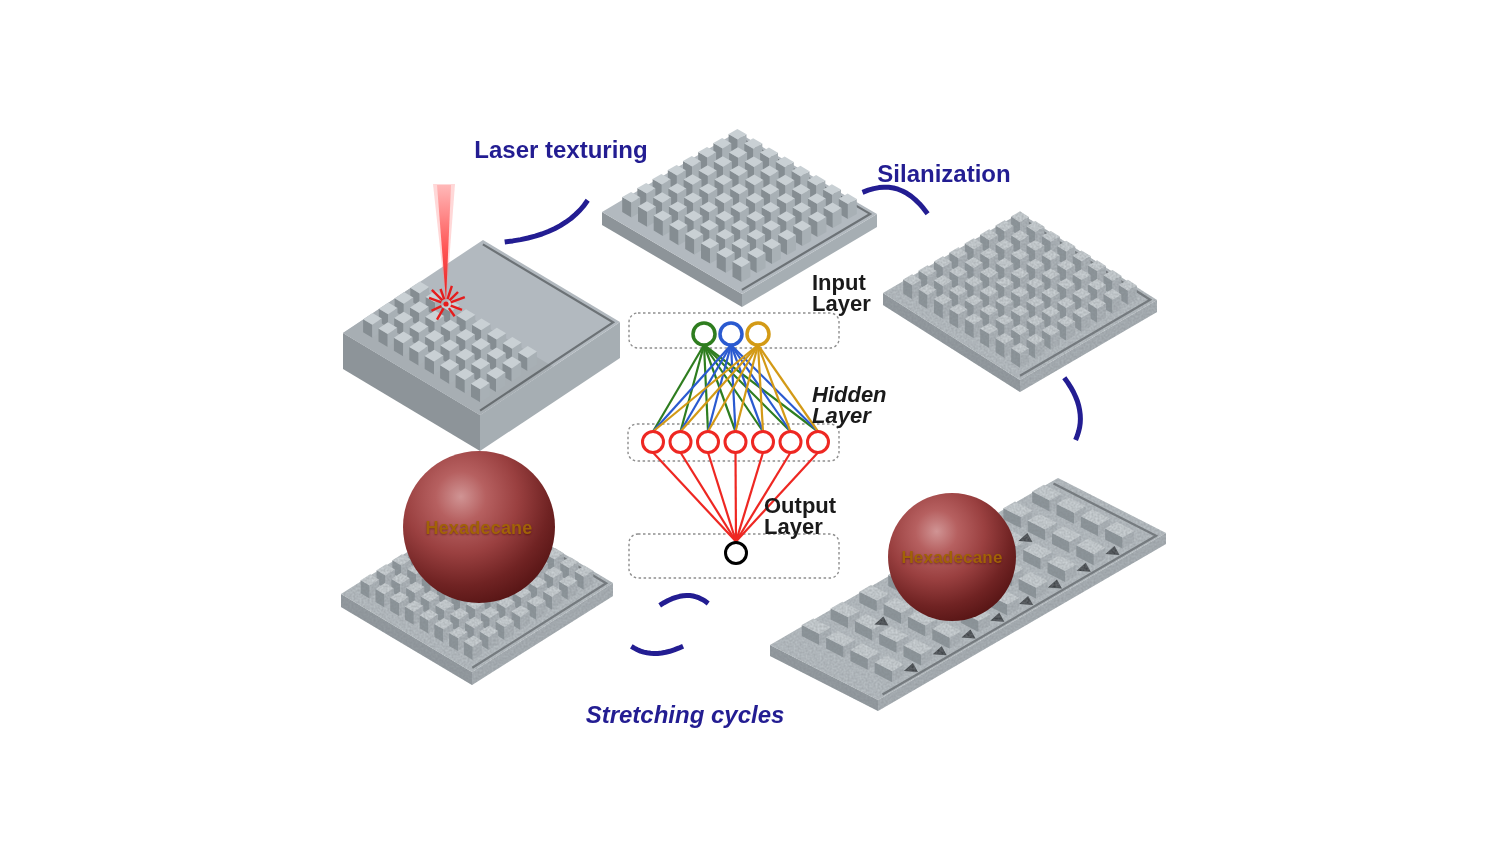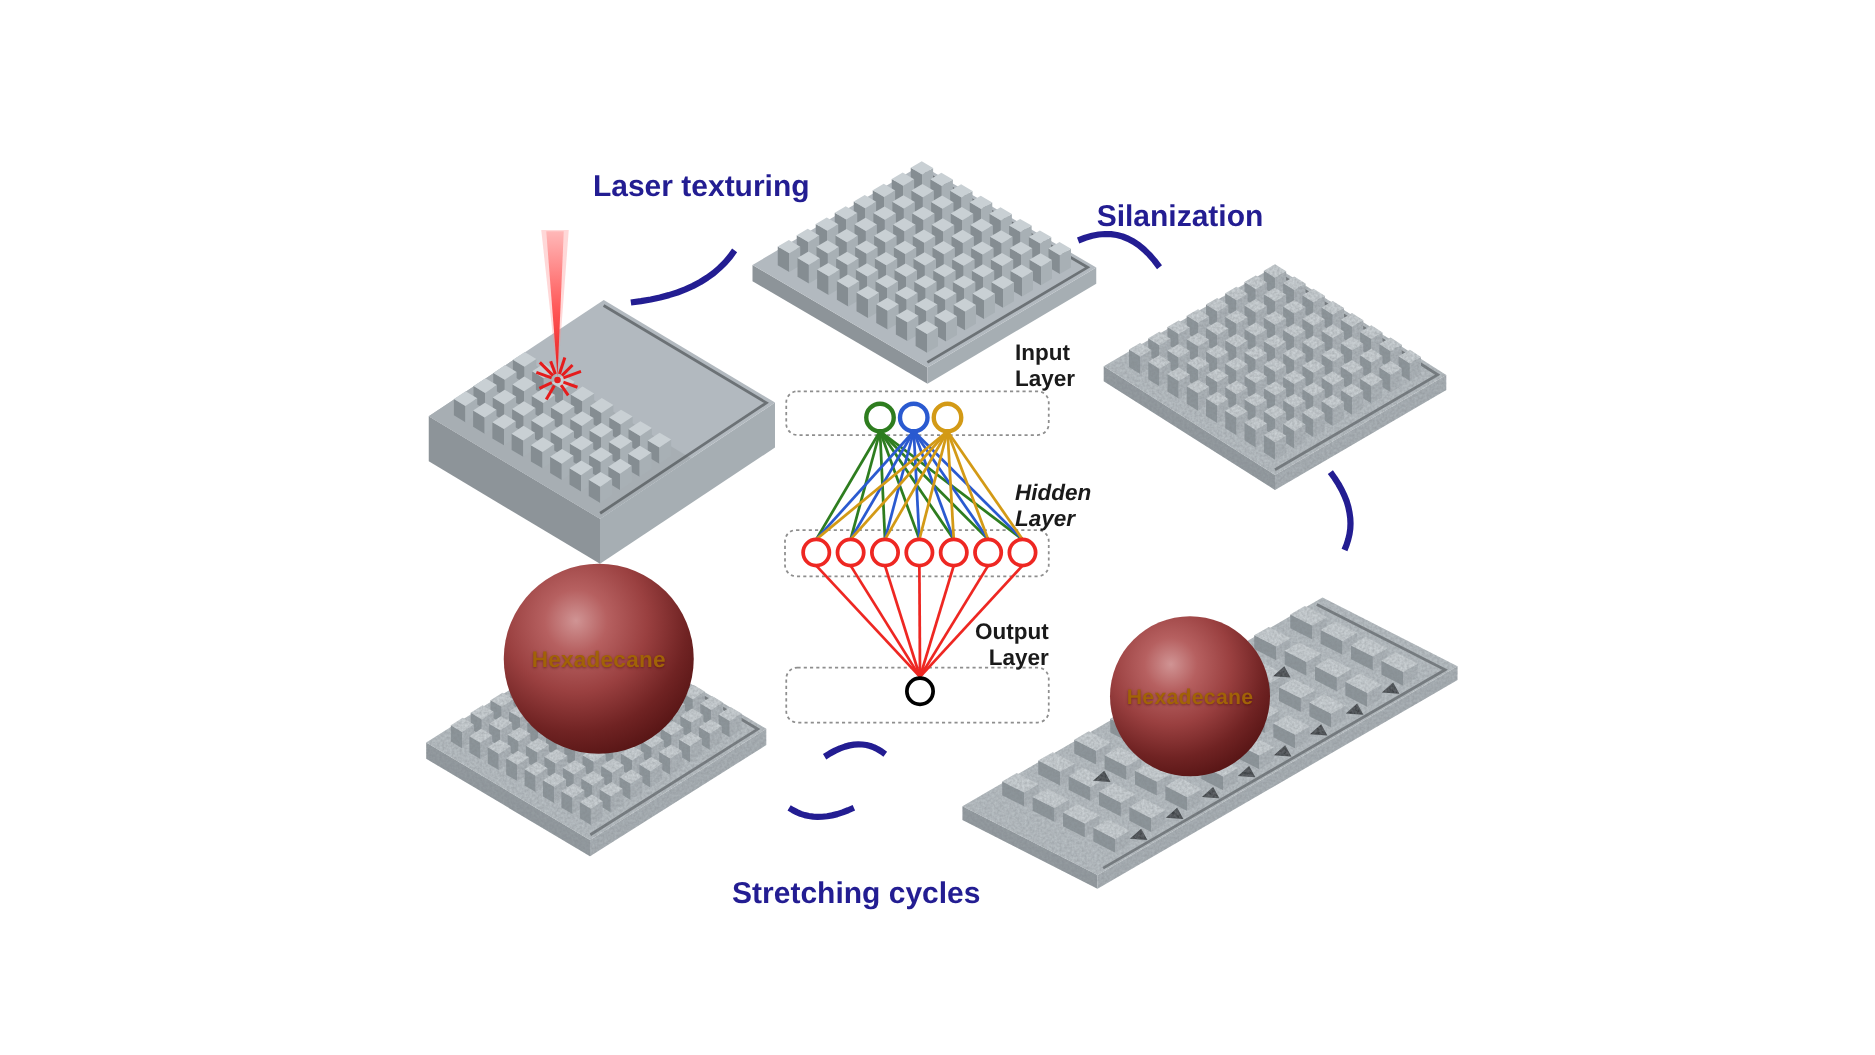--- a/index.html
+++ b/index.html
@@ -3,21 +3,21 @@
 <meta charset="utf-8">
 <style>
   html,body{margin:0;padding:0;background:#fff;}
   .stage{
     position:relative;width:1500px;height:844px;background:#ffffff;
     overflow:hidden;font-family:"Liberation Sans",sans-serif;
   }
   .stage svg{position:absolute;left:0;top:0;}
   .lbl{position:absolute;font-weight:bold;white-space:nowrap;user-select:none;}
   .lbl.navy{font-size:24px;color:#231d92;transform:translateX(-50%);}
-  .lbl.black{font-size:18px;color:#1a1a1a;line-height:21px;}
+  .lbl.black{font-size:22px;color:#1a1a1a;line-height:21px;}
   .lbl.white{font-size:18px;color:#a16207;transform:translate(-50%,-50%);
              text-shadow:0 1px 2px rgba(60,0,0,.45);letter-spacing:.2px;}
 </style>
 </head>
 <body>
 
 <div class="stage">
   <svg id="scene" width="1500" height="844" viewBox="0 0 1500 844">
       <defs>
         <radialGradient id="sphL" cx="38%" cy="30%" r="75%">
@@ -936,33 +936,33 @@
         <circle cx="790.5" cy="442" r="10.5" fill="#fff" stroke="#ee2722" stroke-width="3"></circle>
         <circle cx="818" cy="442" r="10.5" fill="#fff" stroke="#ee2722" stroke-width="3"></circle>
         <circle cx="736" cy="553" r="10.5" fill="#fff" stroke="#000000" stroke-width="3"></circle>
       </g>
     </svg>
 
   <div class="lbl navy" style="left:561px;top:136px;">Laser texturing</div>
 
   <div class="lbl navy" style="left:944px;top:160px;">Silanization</div>
 
-  <div class="lbl navy" style="left:685px;top:701px;">Stretching cycles</div>
+  <div class="lbl navy" style="left:685px;top:701px;font-style:italic;">Stretching cycles</div>
 
   <div class="lbl black" style="left:812px;top:272px;">
     <div>Input</div>
     <div>Layer</div>
   </div>
 
   <div class="lbl black" style="left:812px;top:384px;font-style:italic;">
     <div>Hidden</div>
     <div>Layer</div>
   </div>
 
-  <div class="lbl black" style="left:780px;top:495px;text-align:right;">
+  <div class="lbl black" style="left:764px;top:495px;">
     <div>Output</div>
     <div>Layer</div>
   </div>
 
   <div class="lbl white" style="left:479px;top:528px;">Hexadecane</div>
 
   <div class="lbl white" style="left:952px;top:558px;font-size:17px;">Hexadecane</div>
 </div>
 
 </body></html>

